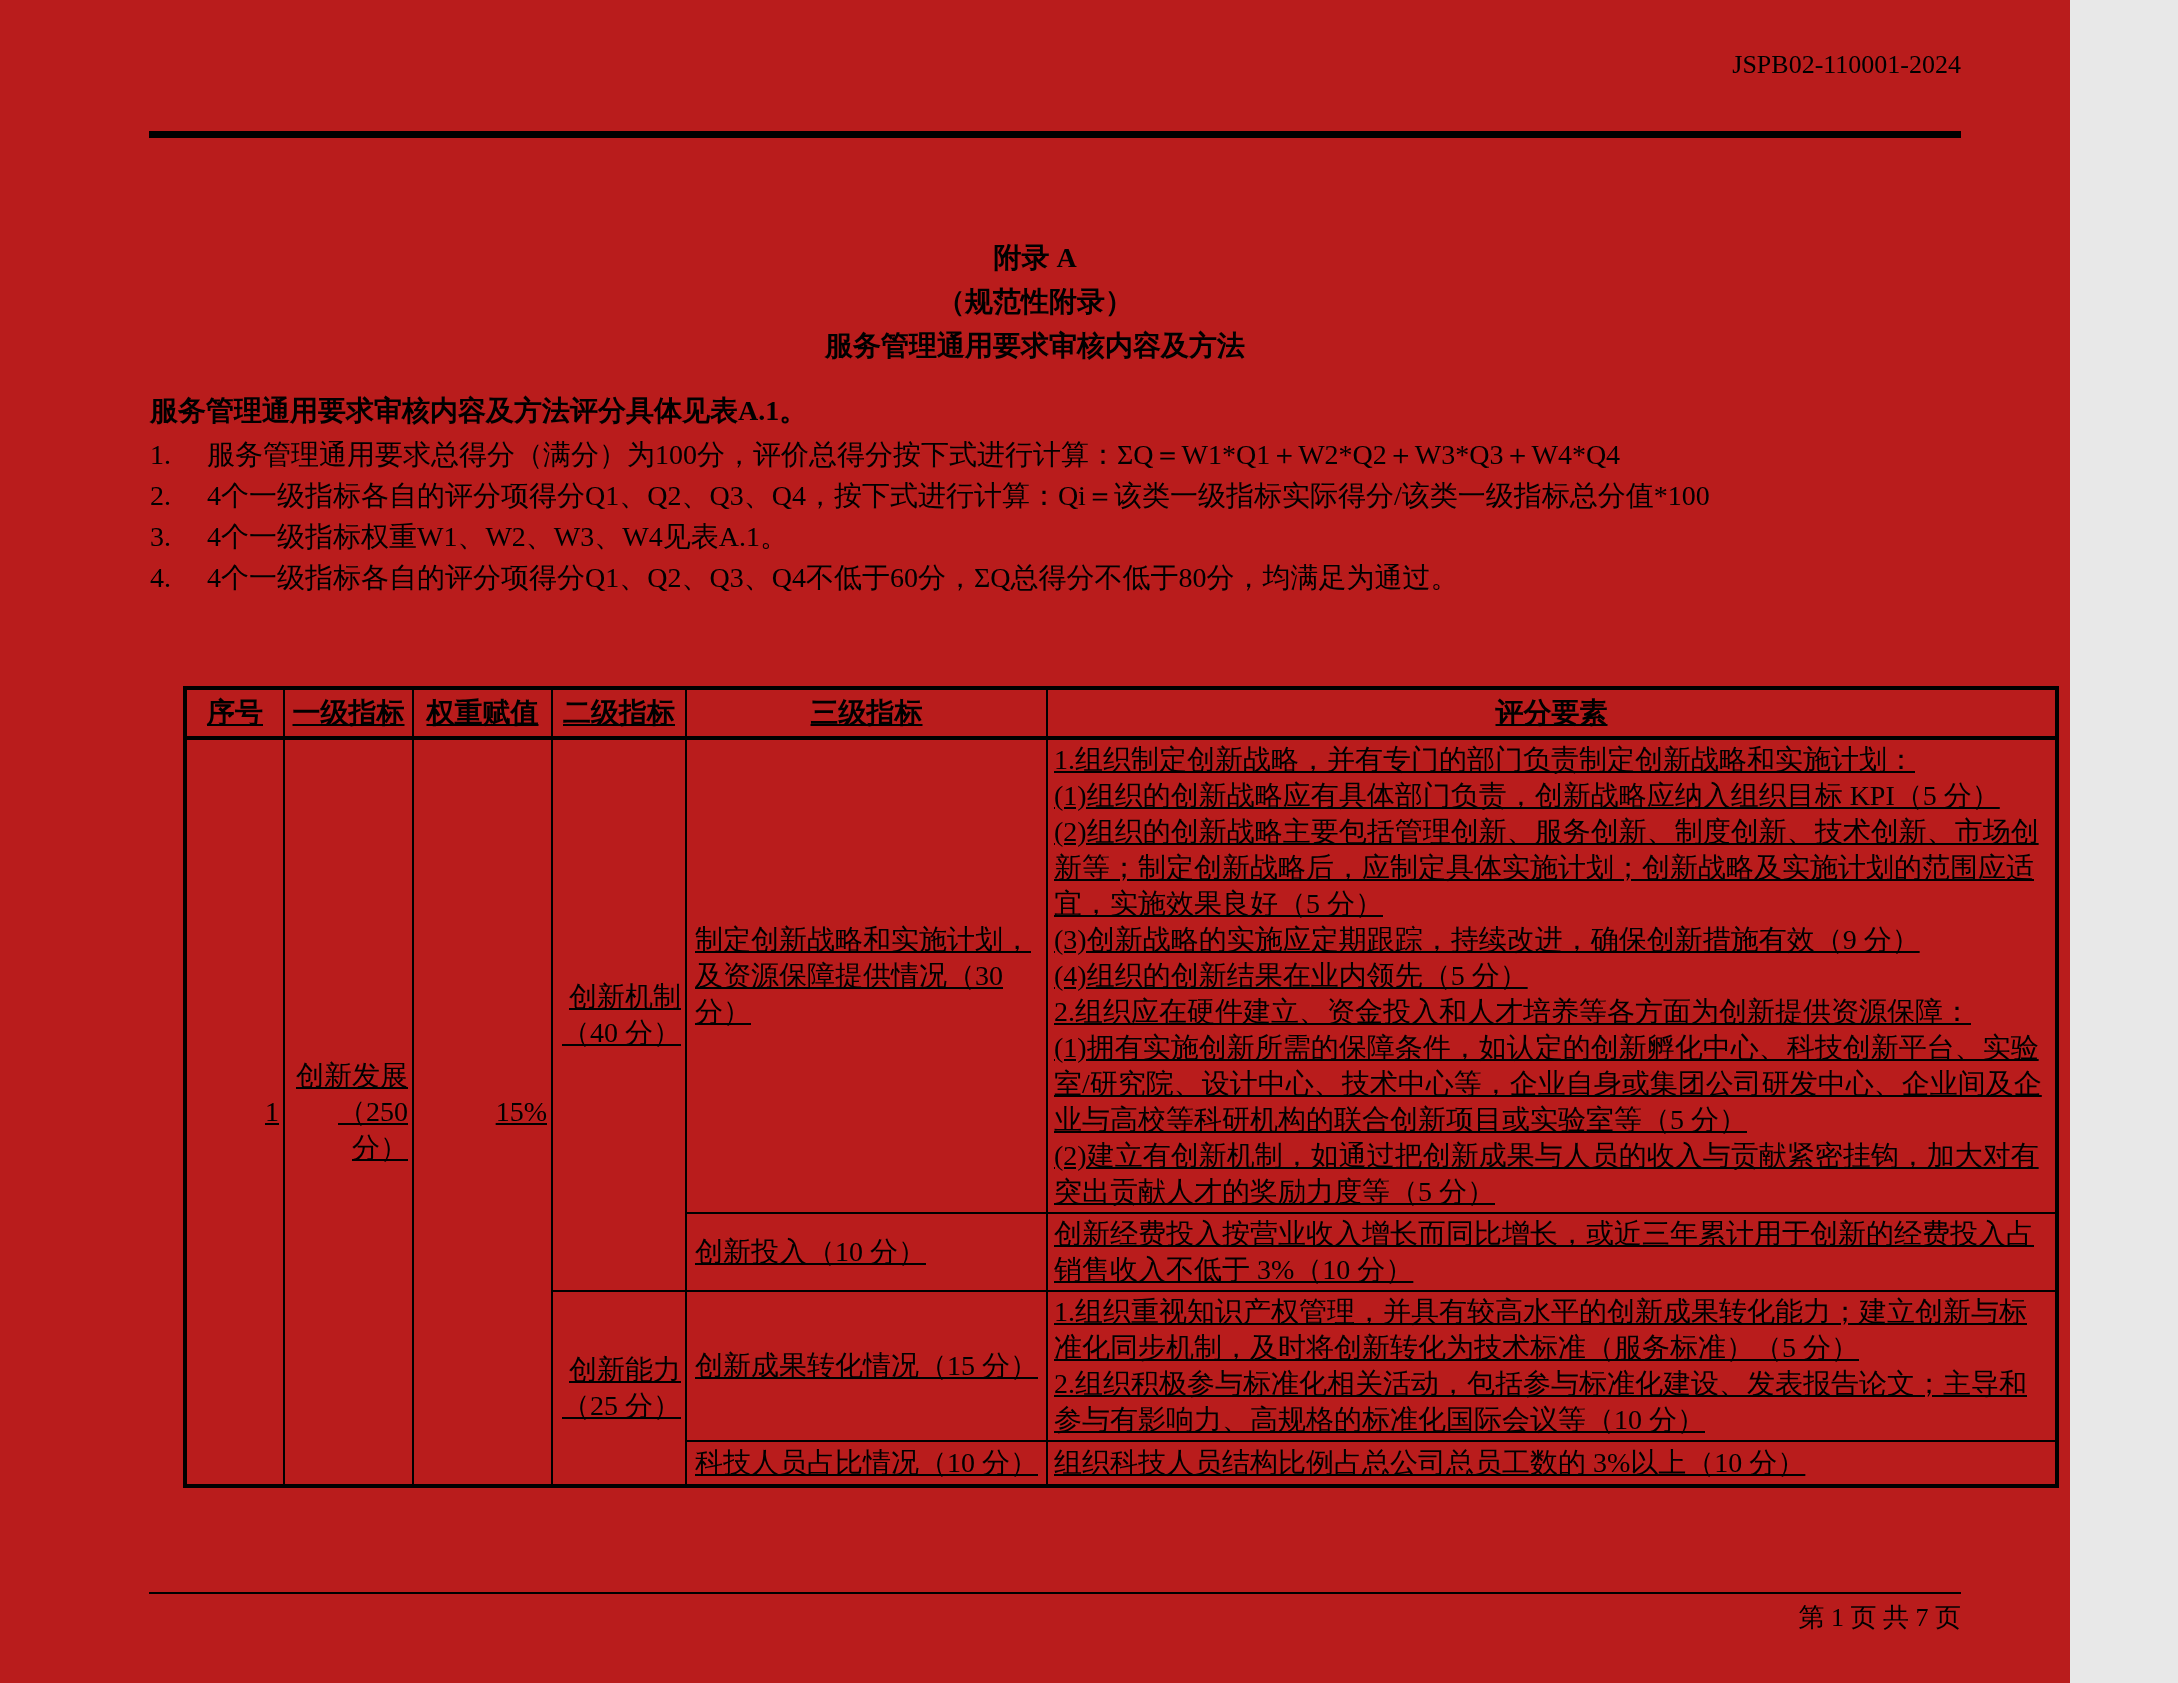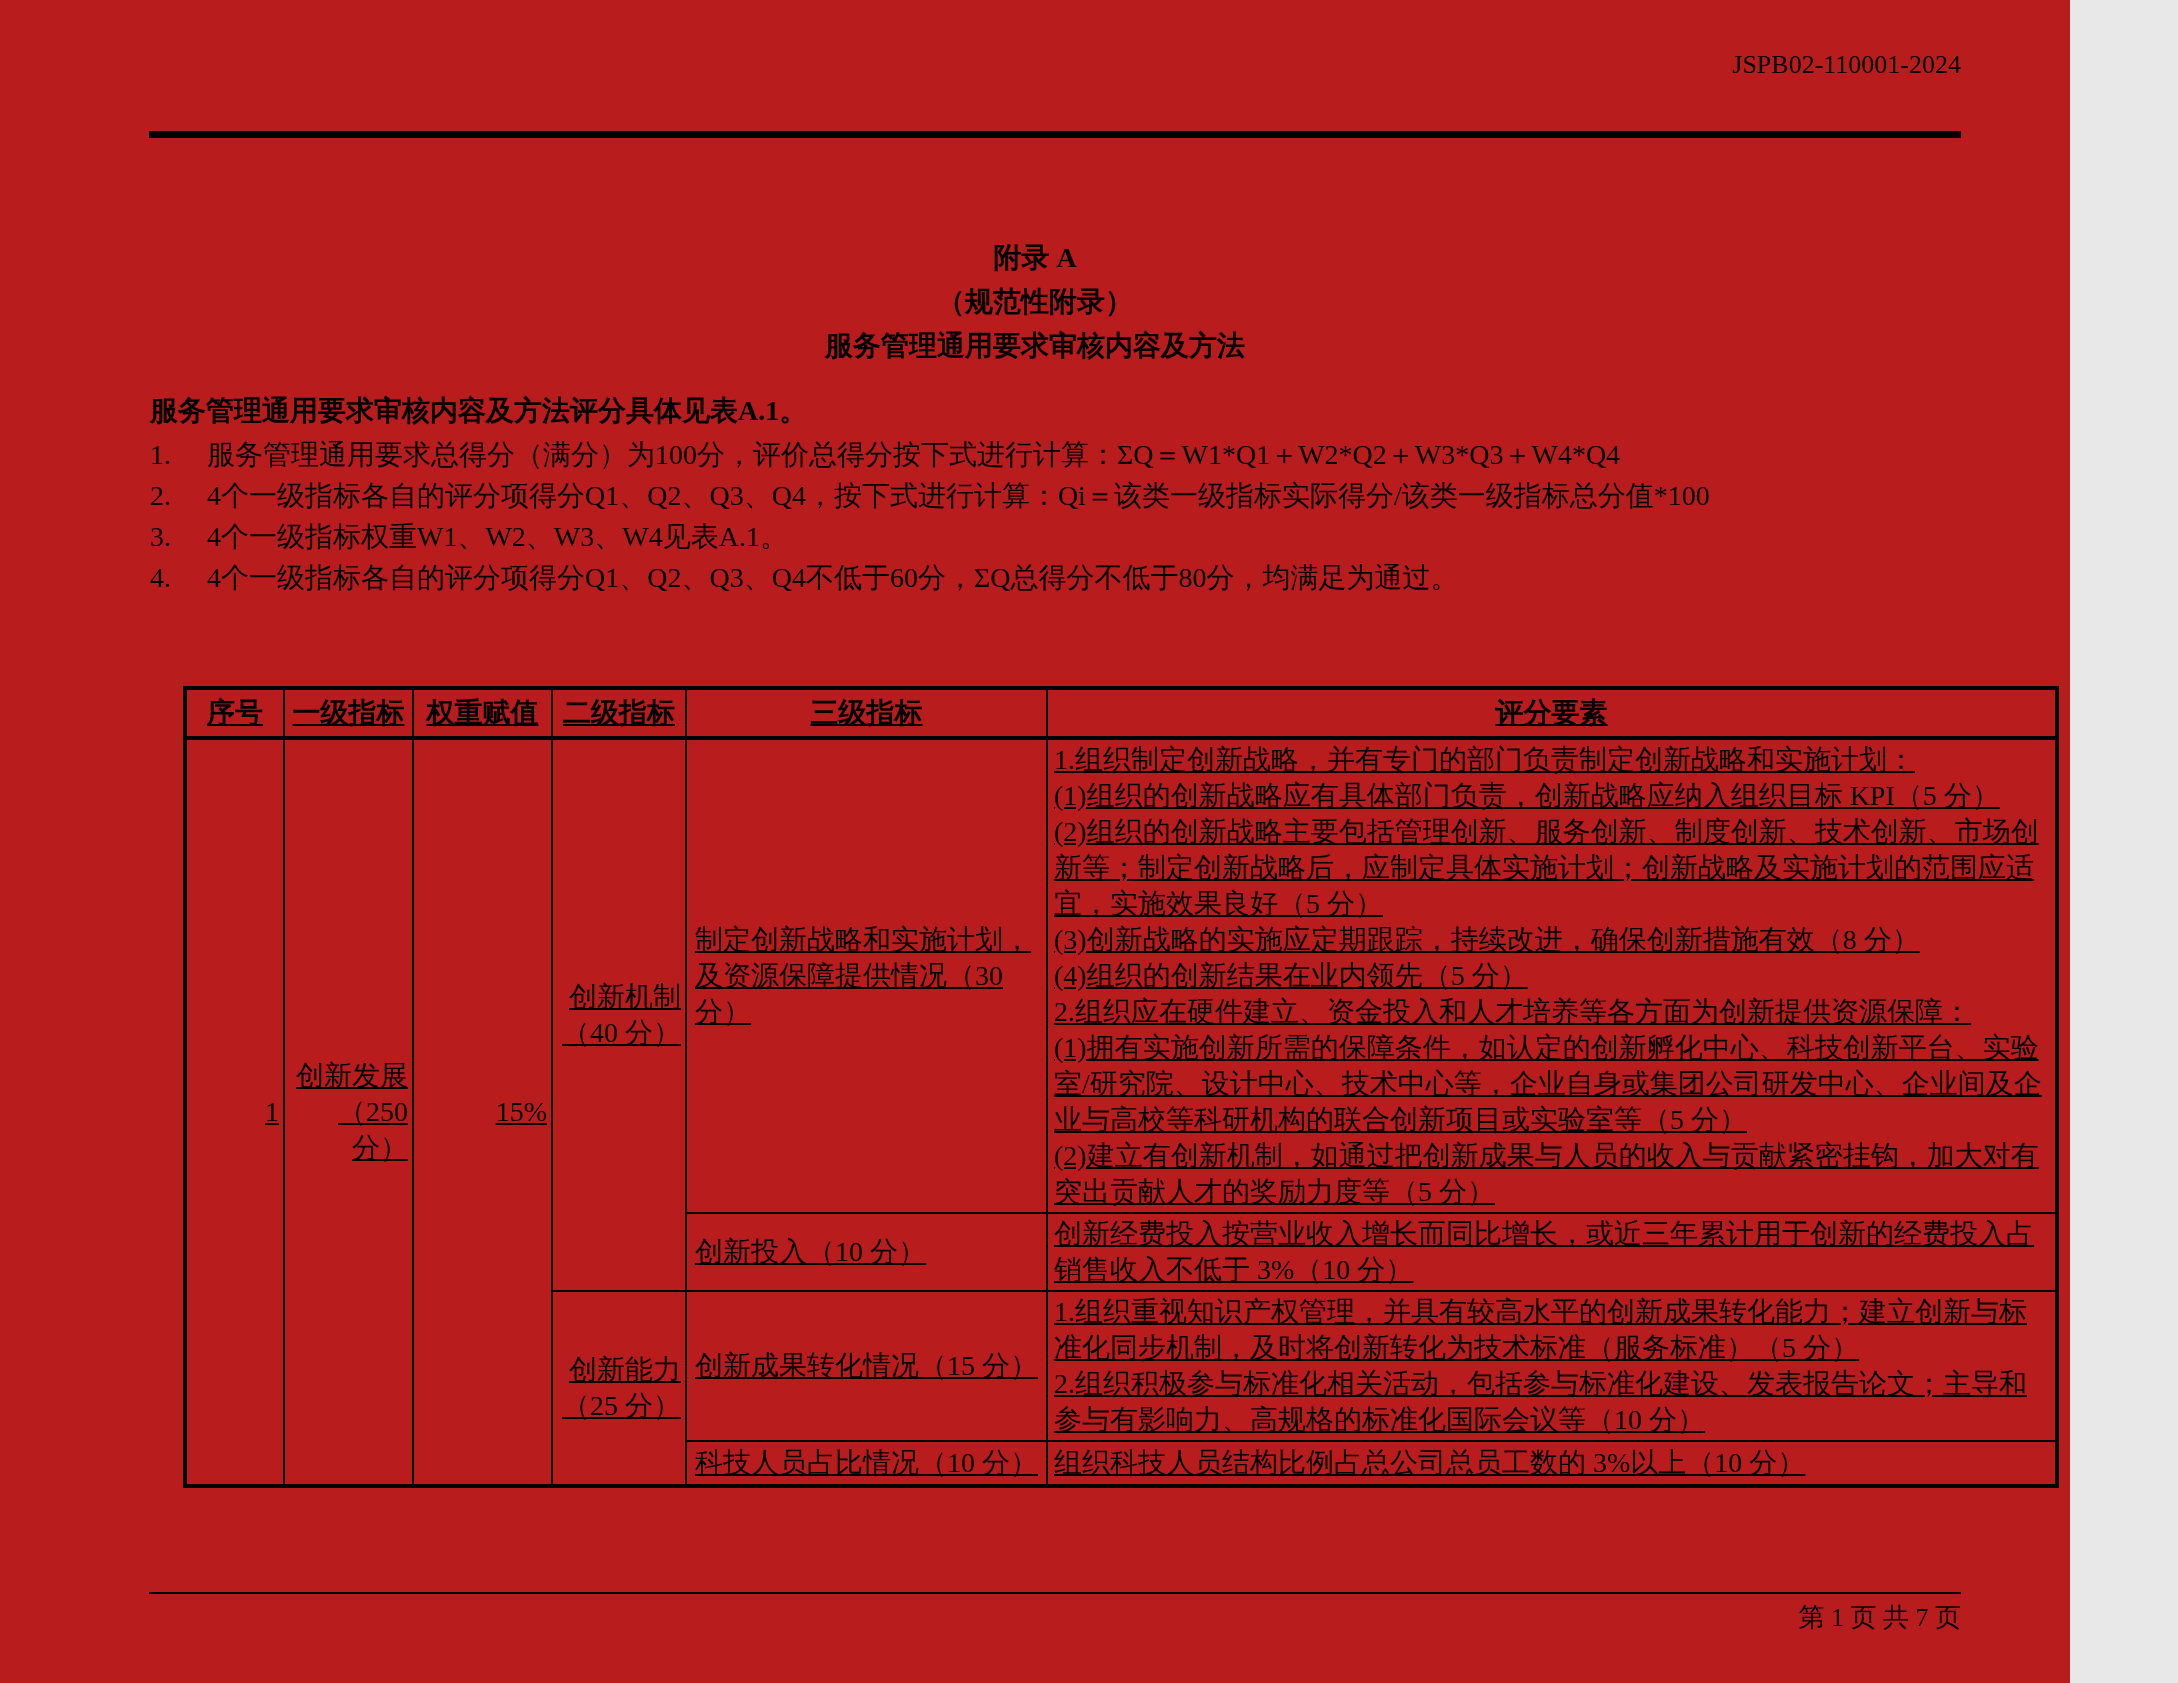--- a/index.html
+++ b/index.html
@@ -206,21 +206,21 @@
       <tr>
         <td class="cell-center" rowspan="4">1</td>
         <td class="cell-center" rowspan="4">创新发展（250 分）</td>
         <td class="cell-center" rowspan="4">15%</td>
         <td class="cell-center" rowspan="2">创新机制（40 分）</td>
         <td class="cell-left">制定创新战略和实施计划，及资源保障提供情况（30 分）</td>
         <td class="cell-score">
           <div class="score-item">1.组织制定创新战略，并有专门的部门负责制定创新战略和实施计划：</div>
           <div class="score-item">(1)组织的创新战略应有具体部门负责，创新战略应纳入组织目标 KPI（5 分）</div>
           <div class="score-item">(2)组织的创新战略主要包括管理创新、服务创新、制度创新、技术创新、市场创新等；制定创新战略后，应制定具体实施计划；创新战略及实施计划的范围应适宜，实施效果良好（5 分）</div>
-          <div class="score-item">(3)创新战略的实施应定期跟踪，持续改进，确保创新措施有效（8 分）</div>
+          <div class="score-item">(3)创新战略的实施应定期跟踪，持续改进，确保创新措施有效（9 分）</div>
           <div class="score-item">(4)组织的创新结果在业内领先（5 分）</div>
           <div class="score-item">2.组织应在硬件建立、资金投入和人才培养等各方面为创新提供资源保障：</div>
           <div class="score-item">(1)拥有实施创新所需的保障条件，如认定的创新孵化中心、科技创新平台、实验室/研究院、设计中心、技术中心等，企业自身或集团公司研发中心、企业间及企业与高校等科研机构的联合创新项目或实验室等（5 分）</div>
           <div class="score-item">(2)建立有创新机制，如通过把创新成果与人员的收入与贡献紧密挂钩，加大对有突出贡献人才的奖励力度等（5 分）</div>
         </td>
       </tr>
       <tr>
         <td class="cell-left">创新投入（10 分）</td>
         <td class="cell-score">
           <div class="score-item">创新经费投入按营业收入增长而同比增长，或近三年累计用于创新的经费投入占销售收入不低于 3%（10 分）</div>

